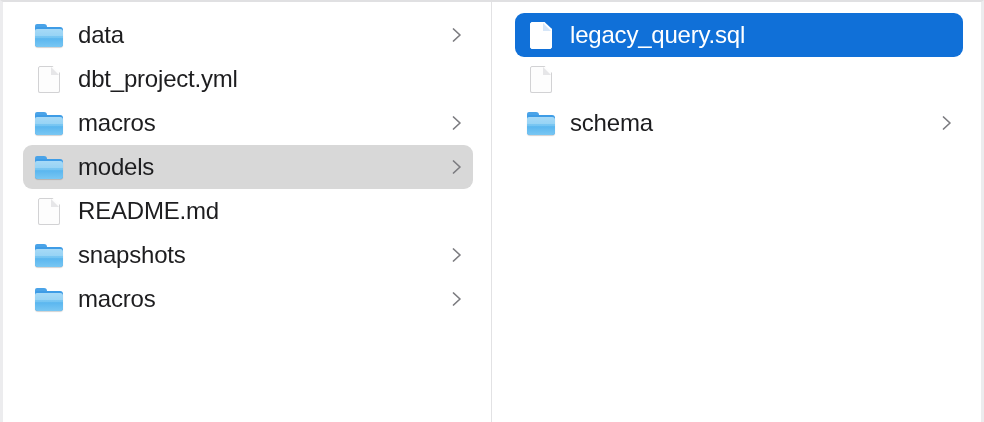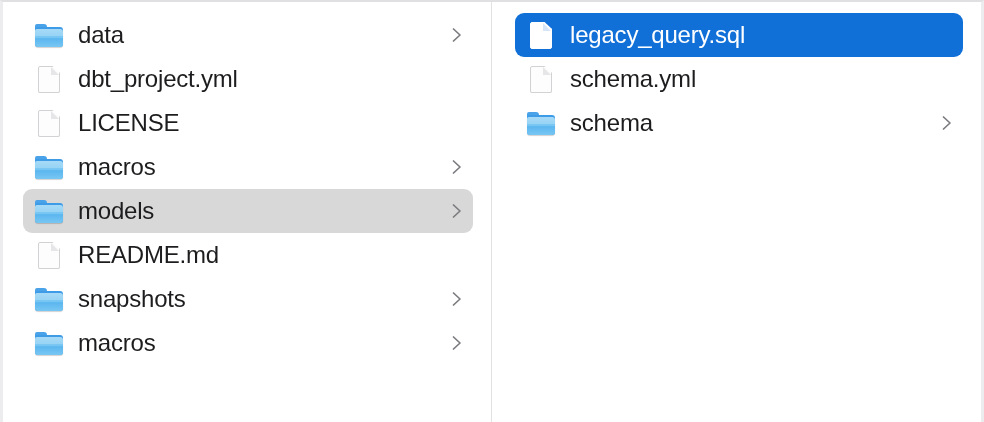--- a/index.html
+++ b/index.html
@@ -219,33 +219,20 @@
           </span>
           <span class="label">dbt_project.yml</span>
           <span class="chevron hidden">
             <svg width="14" height="20" viewBox="0 0 14 20">
               <path d="M3.5 4 L10 10 L3.5 16" fill="none" stroke="#7c7c80" stroke-width="1.7" stroke-linecap="round" stroke-linejoin="round"></path>
             </svg>
           </span>
         </div>
         <div class="row">
           <span class="icon-wrap">
-            <span class="icon-doc">
-              <span class="fold"></span>
-            </span>
-          </span>
-          <span class="label">LICENSE</span>
-          <span class="chevron hidden">
-            <svg width="14" height="20" viewBox="0 0 14 20">
-              <path d="M3.5 4 L10 10 L3.5 16" fill="none" stroke="#7c7c80" stroke-width="1.7" stroke-linecap="round" stroke-linejoin="round"></path>
-            </svg>
-          </span>
-        </div>
-        <div class="row">
-          <span class="icon-wrap">
             <span class="icon-folder">
               <span class="tab"></span>
               <span class="back"></span>
               <span class="front"></span>
               <span class="sheen"></span>
             </span>
           </span>
           <span class="label">macros</span>
           <span class="chevron">
             <svg width="14" height="20" viewBox="0 0 14 20">
@@ -331,21 +318,20 @@
               <path d="M3.5 4 L10 10 L3.5 16" fill="none" stroke="#7c7c80" stroke-width="1.7" stroke-linecap="round" stroke-linejoin="round"></path>
             </svg>
           </span>
         </div>
         <div class="row">
           <span class="icon-wrap">
             <span class="icon-doc">
               <span class="fold"></span>
             </span>
           </span>
-          <span class="label">schema.yml</span>
           <span class="chevron hidden">
             <svg width="14" height="20" viewBox="0 0 14 20">
               <path d="M3.5 4 L10 10 L3.5 16" fill="none" stroke="#7c7c80" stroke-width="1.7" stroke-linecap="round" stroke-linejoin="round"></path>
             </svg>
           </span>
         </div>
         <div class="row">
           <span class="icon-wrap">
             <span class="icon-folder">
               <span class="tab"></span>

